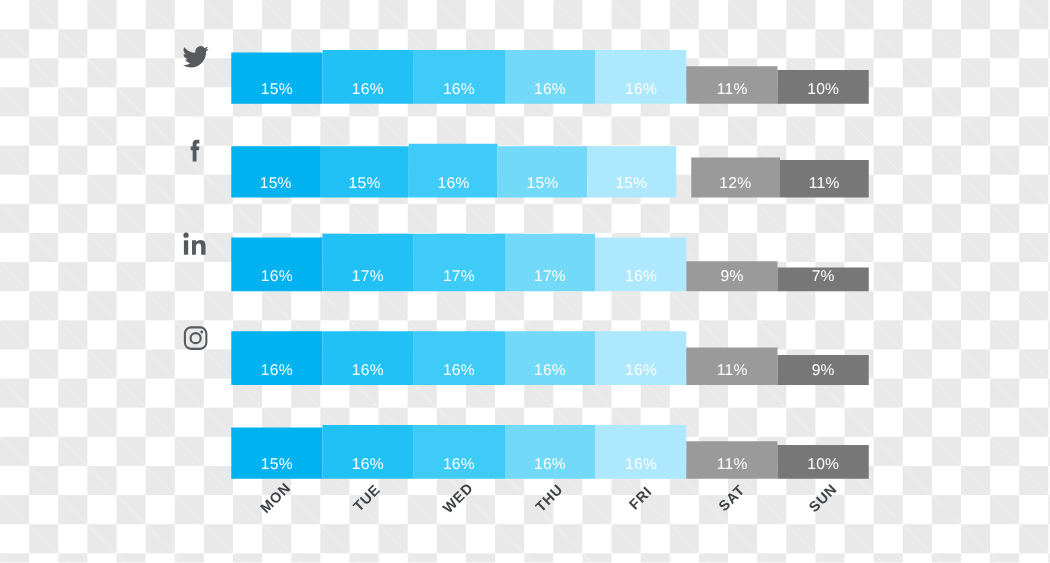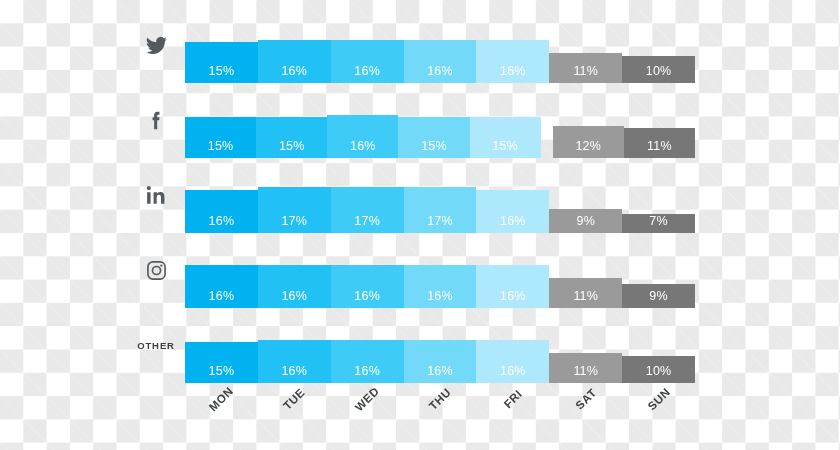--- a/index.html
+++ b/index.html
@@ -232,23 +232,20 @@
         <div class="bar" style="height: 30px; background: rgb(154, 154, 154);">
           <span class="bar-value">11%</span>
         </div>
         <div class="bar" style="height: 24px; background: rgb(119, 119, 119);">
           <span class="bar-value">9%</span>
         </div>
       </div>
   </div>
 
   <div class="row" style="top:308px;">
-    <div class="row-icon">
-      <span class="row-icon-text">OTHER</span>
-    </div>
     <div class="bars">
         <div class="bar" style="height: 41px; background: rgb(0, 178, 239);">
           <span class="bar-value">15%</span>
         </div>
         <div class="bar" style="height: 43px; background: rgb(34, 193, 245);">
           <span class="bar-value">16%</span>
         </div>
         <div class="bar" style="height: 43px; background: rgb(63, 203, 247);">
           <span class="bar-value">16%</span>
         </div>

